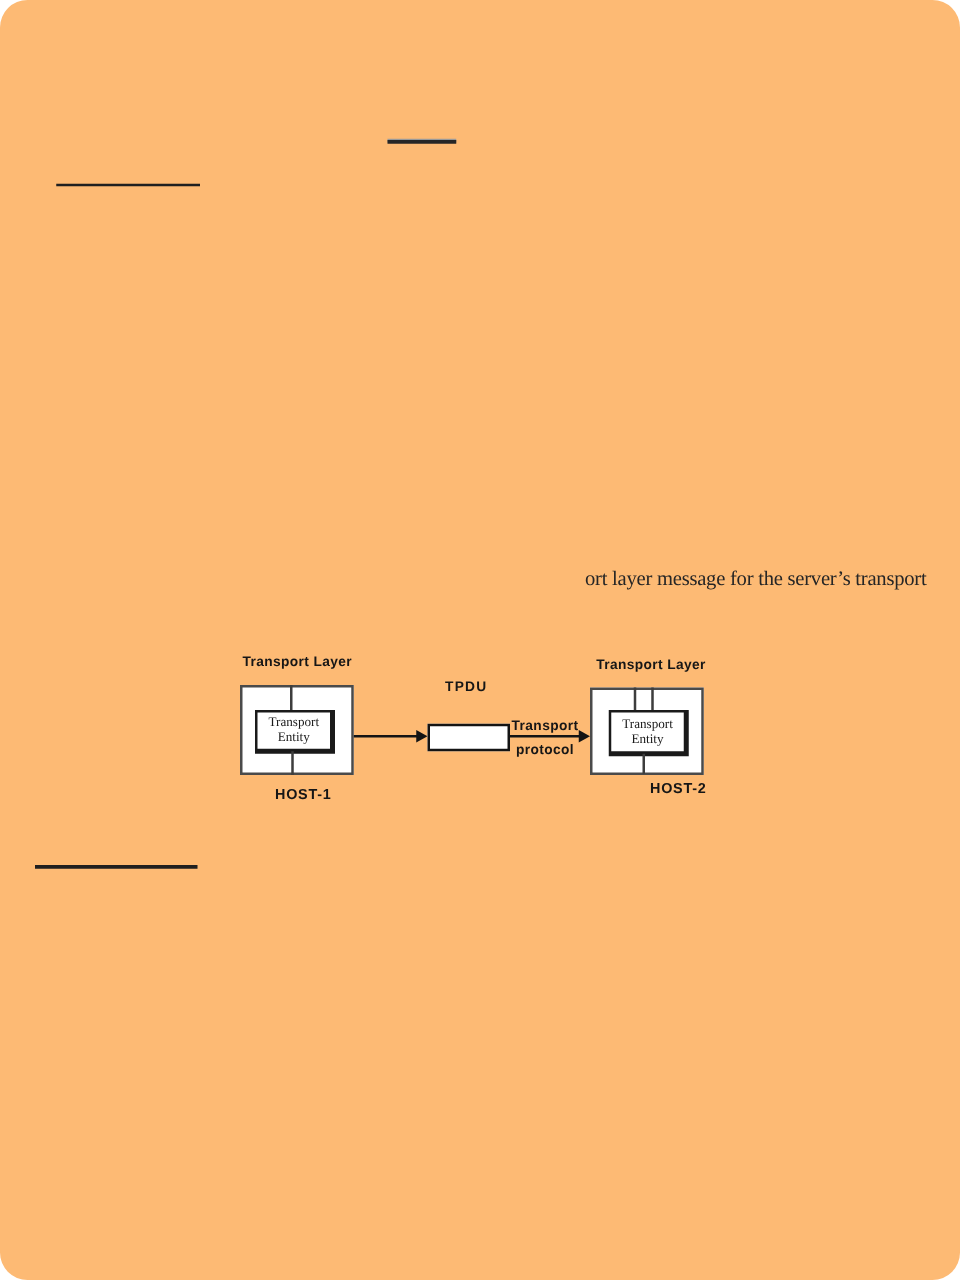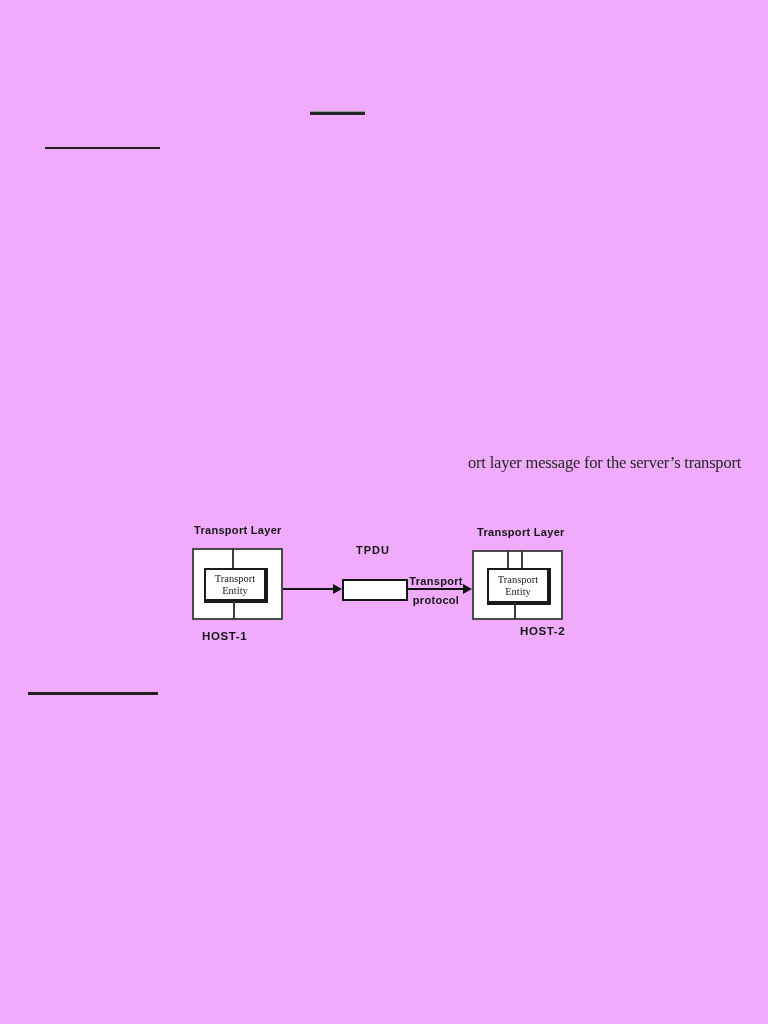--- a/index.html
+++ b/index.html
@@ -1,23 +1,24 @@
 <!DOCTYPE html>
 <html><head>
 <meta charset="utf-8">
 <style>
   * { margin: 0; padding: 0; box-sizing: border-box; }
   html, body { background: #ffffff; }
   .page {
     position: relative;
     width: 768px;
     height: 1024px;
-    background: #f0abfc;
+    background: #fdba74;
     overflow: hidden;
     font-family: "Liberation Serif", serif;
+    border-radius: 22px;
   }
 
   
   .rule { position: absolute; background: #1f1f1f; }
   .rule-1 { left: 310px; top: 112px; width: 55px;  height: 3px; background: #262626; box-shadow: 0 -1px 0 #9a9a9a; }
   .rule-2 { left: 45px;  top: 147px; width: 115px; height: 2px; }
   .rule-3 { left: 28px;  top: 692px; width: 130px; height: 2.5px; }
 
   
   .fragment {
@@ -90,21 +91,21 @@
   <div class="fragment">ort layer message for the server’s transport</div>
 
   <div>
 
     <div class="dg-label" style="left:194px; top:524px;">Transport Layer</div>
     <div class="outer-box" style="left:192px; top:548px; width:91px; height:72px;"></div>
     <div class="tick" style="left:232px; top:548px; height:20px;"></div>
     <div class="inner-box" style="left:204px; top:568px; width:64px; height:35px;">Transport
 Entity</div>
     <div class="tick" style="left:233px; top:601px; height:19px;"></div>
-    <div class="dg-label" style="left:202px; top:630px; font-size:11.5px; letter-spacing:0.6px;">HOST-1</div>
+    <div class="dg-label" style="left:220px; top:630px; font-size:11.5px; letter-spacing:0.6px;">HOST-1</div>
 
     <div class="arrow-line" style="left:283px; top:588px; width:51px;"></div>
     <div class="arrowhead" style="left:333px; top:584px;"></div>
 
     <div class="dg-label" style="left:356px; top:544px; letter-spacing:1px;">TPDU</div>
     <div class="tpdu-box"></div>
 
     <div class="arrow-line" style="left:408px; top:588px; width:56px;"></div>
     <div class="arrowhead" style="left:463px; top:584px;"></div>
     <div class="dg-label" style="left:408px; top:572px; width:56px; text-align:center; line-height:18.5px;">Transport

